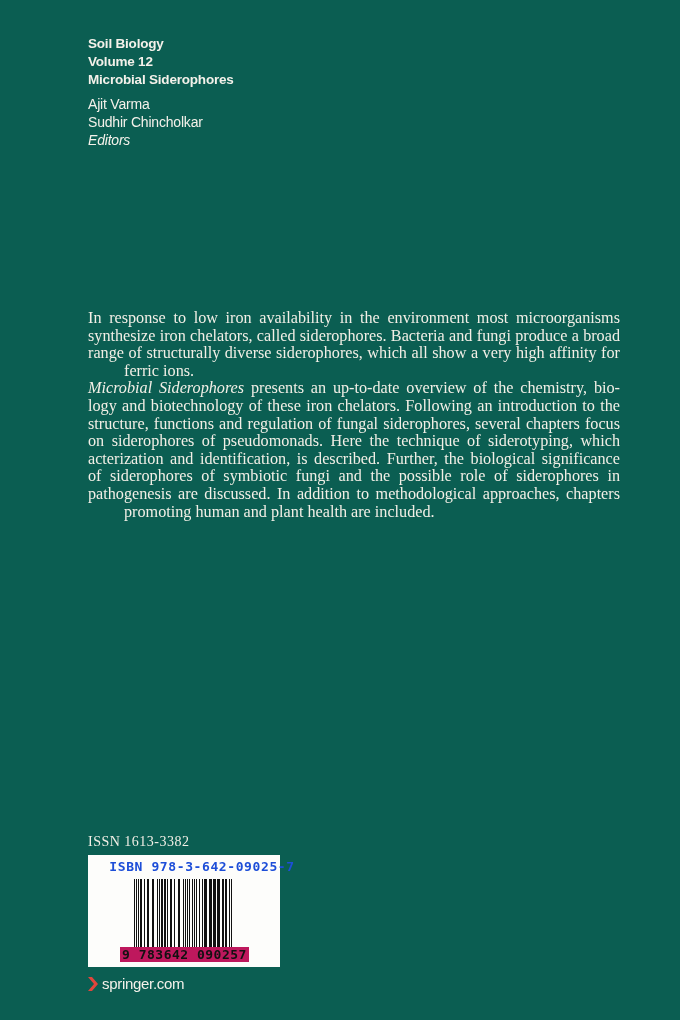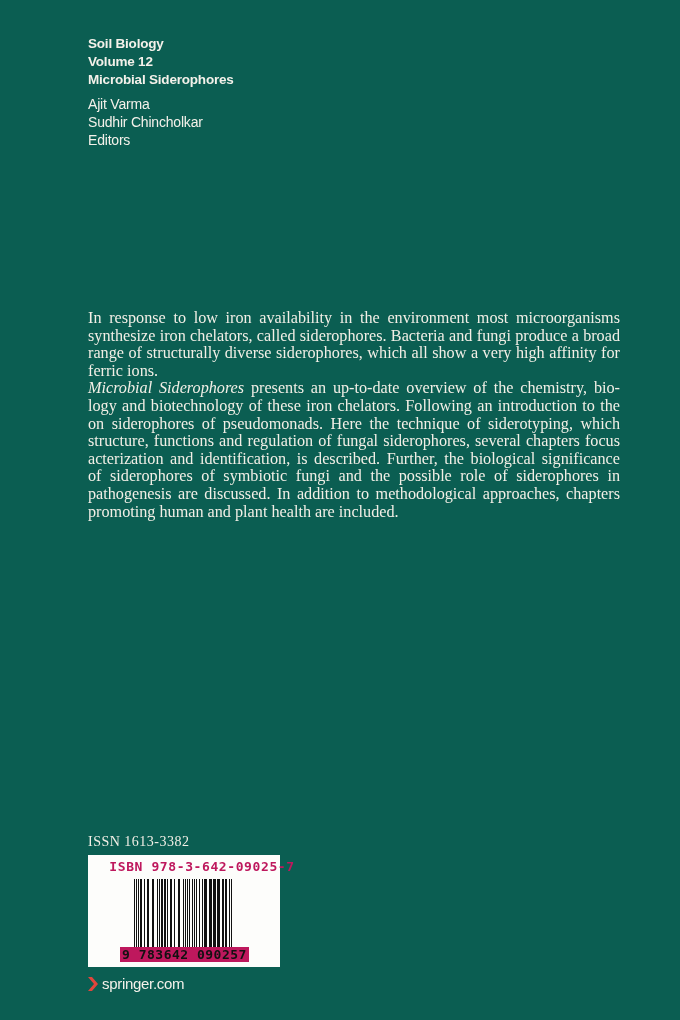--- a/index.html
+++ b/index.html
@@ -13,46 +13,46 @@
       position: absolute; left: 88px; top: 35px;
       font-family: "Liberation Sans", sans-serif;
       font-weight: bold; font-size: 13.5px; line-height: 18px;
       letter-spacing: -0.2px;
     }
     .editors {
       position: absolute; left: 88px; top: 95px;
       font-family: "Liberation Sans", sans-serif;
       font-size: 14px; line-height: 18px; letter-spacing: -0.2px;
     }
-    .editors .role { }
+    .editors .role { font-style: italic; }
     .blurb {
       position: absolute; left: 88px; top: 310px; width: 532px;
       font-family: "Liberation Serif", serif;
       font-size: 16.2px; line-height: 17.6px;
       color: #f2efe6;
     }
     .blurb .ln {
       display: block; text-align: justify; text-align-last: justify;
       white-space: nowrap; height: 17.6px;
     }
-    .blurb .ln.last { text-align-last: left; }
+    .blurb .ln.last { text-align-last: left; margin-left: 36px; }
     .blurb .ln em { font-style: italic; }
     .issn {
       position: absolute; left: 88px; top: 834px;
       font-family: "Liberation Serif", serif; font-size: 14px;
       letter-spacing: 0.5px; color: #f2efe6;
     }
     .barcode-box {
       position: absolute; left: 88px; top: 855px; width: 192px; height: 112px;
       background: #fdfdfb;
     }
     .isbn-text {
       position: absolute; left: 0; top: 4px; width: 228px; text-align: center;
       font-family: "DejaVu Sans Mono", monospace; font-weight: bold;
-      font-size: 13px; color: #be185d; letter-spacing: 0.6px;
+      font-size: 13px; color: #1d4ed8; letter-spacing: 0.6px;
     }
     .bars {
       position: absolute; left: 46px; top: 24px; width: 112px; height: 74px;
       display: flex; align-items: stretch;
     }
     .bars span { display: block; height: 100%; }
     .ean-digits {
       position: absolute; left: 32px; top: 92px;
       font-family: "DejaVu Sans Mono", monospace; font-weight: bold;
       font-size: 13px; color: #111; letter-spacing: 0.5px;
@@ -81,22 +81,22 @@
   <div class="role">Editors</div>
 </div>
 
 <div class="blurb">
   <span class="ln">In response to low iron availability in the environment most microorganisms</span>
   <span class="ln">synthesize iron chelators, called siderophores. Bacteria and fungi produce a broad</span>
   <span class="ln">range of structurally diverse siderophores, which all show a very high affinity for</span>
   <span class="ln last">ferric ions.</span>
   <span class="ln"><em>Microbial Siderophores</em> <span>presents an up-to-date overview of the chemistry, bio-</span></span>
   <span class="ln">logy and biotechnology of these iron chelators. Following an introduction to the</span>
+  <span class="ln">structure, functions and regulation of fungal siderophores, several chapters focus</span>
   <span class="ln">on siderophores of pseudomonads. Here the technique of siderotyping, which</span>
-  <span class="ln">structure, functions and regulation of fungal siderophores, several chapters focus</span>
   <span class="ln">acterization and identification, is described. Further, the biological significance</span>
   <span class="ln">of siderophores of symbiotic fungi and the possible role of siderophores in</span>
   <span class="ln">pathogenesis are discussed. In addition to methodological approaches, chapters</span>
   <span class="ln last">promoting human and plant health are included.</span>
 </div>
 
 <div class="issn">ISSN 1613-3382</div>
 
 <div class="barcode-box">
   <div class="isbn-text">ISBN 978-3-642-09025-7</div>

